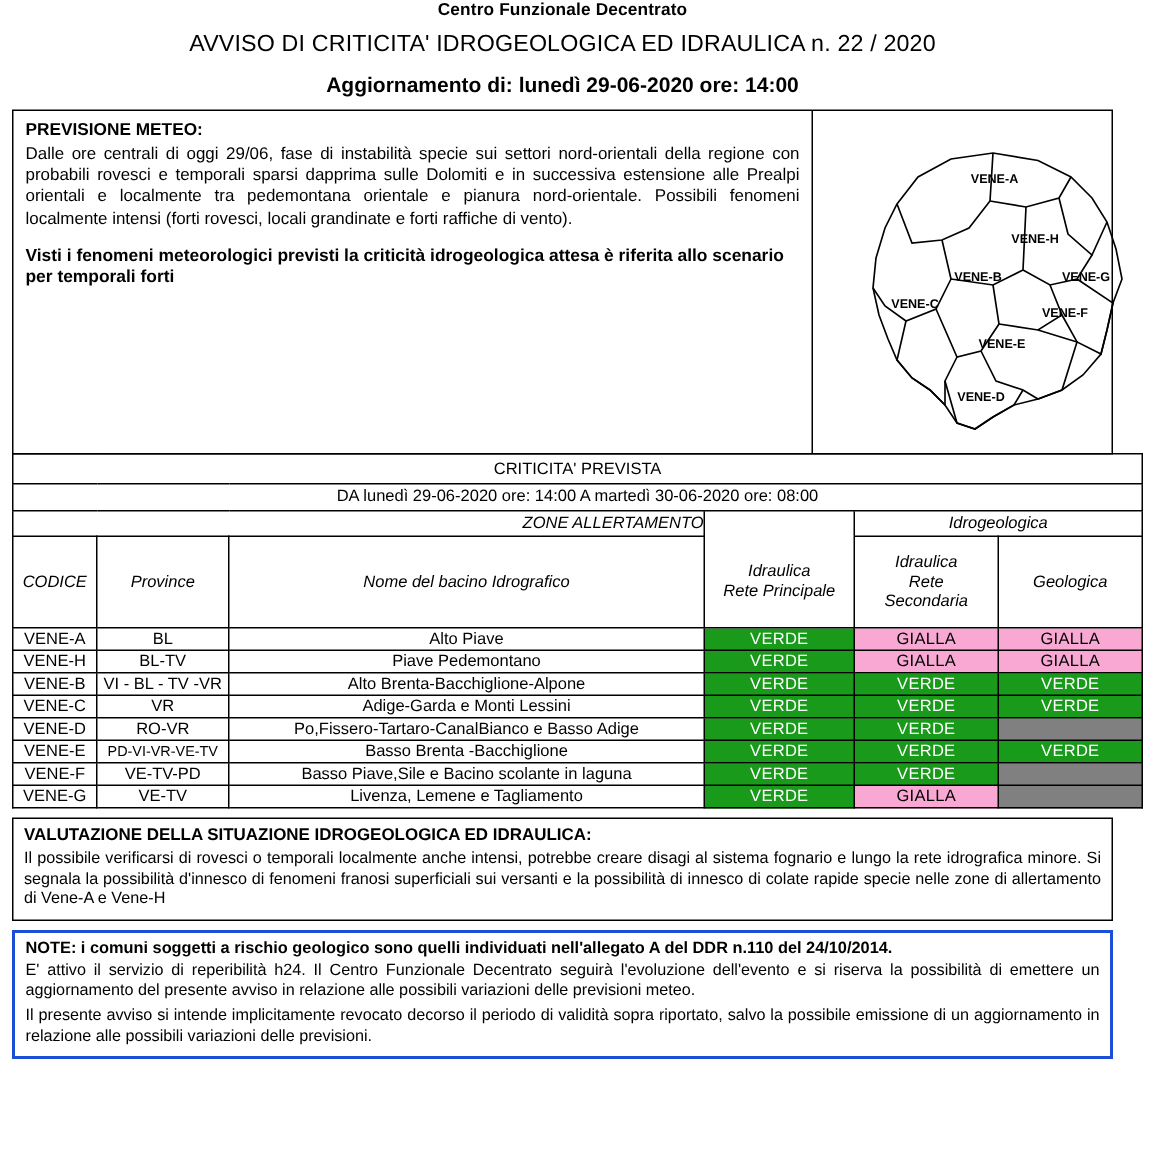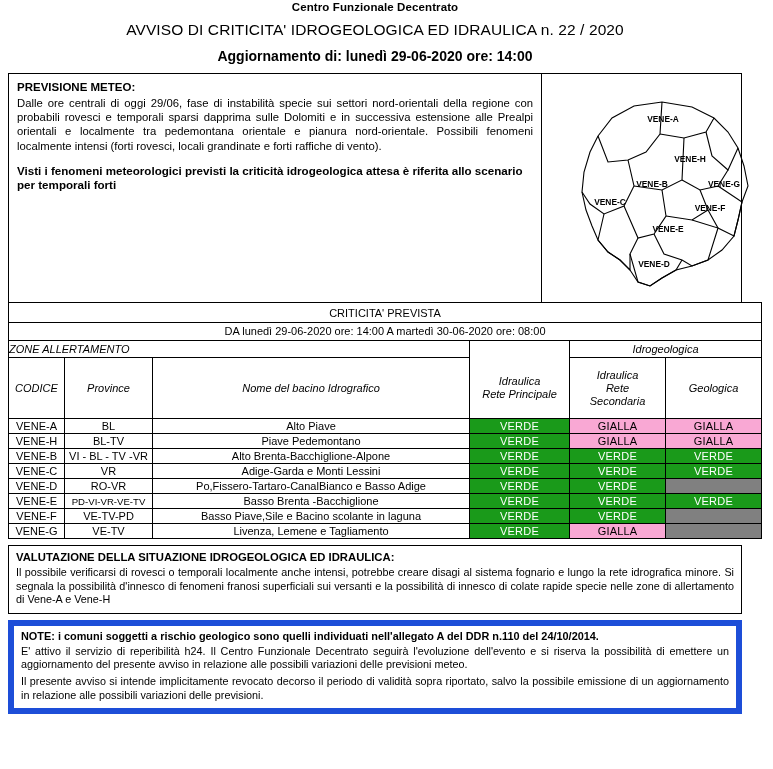--- a/index.html
+++ b/index.html
@@ -104,21 +104,21 @@
     font-size: 12.5px;
     padding: 4px 0 3px 0 !important;
     margin-top: 14px;
   }
   .crit-sub {
     text-align: center;
     font-size: 11.5px;
     padding: 2px 0 3px 0 !important;
   }
   .zone-head {
-    text-align: left;
+    text-align: right;
     font-style: italic;
     font-size: 11.5px;
     padding: 2px 0 2px 0 !important;
     margin-top: 44px;
   }
   .idro-head {
     text-align: center;
     font-style: italic;
     font-size: 11.5px;
     padding: 2px 0 2px 0 !important;
@@ -174,21 +174,21 @@
     margin-bottom: 3px;
   }
   .valut-body {
     font-size: 10.8px;
     line-height: 13.6px;
     text-align: justify;
   }
 
   
   .note {
-    border: 6px solid #1d4ed8;
+    border: 2px solid #1d4ed8;
     box-sizing: border-box;
     padding: 4px 7px 6px 7px;
     margin-top: 6px;
   }
   .note-title {
     font-weight: bold;
     font-size: 10.9px;
     margin-bottom: 2px;
   }
   .note-p {

